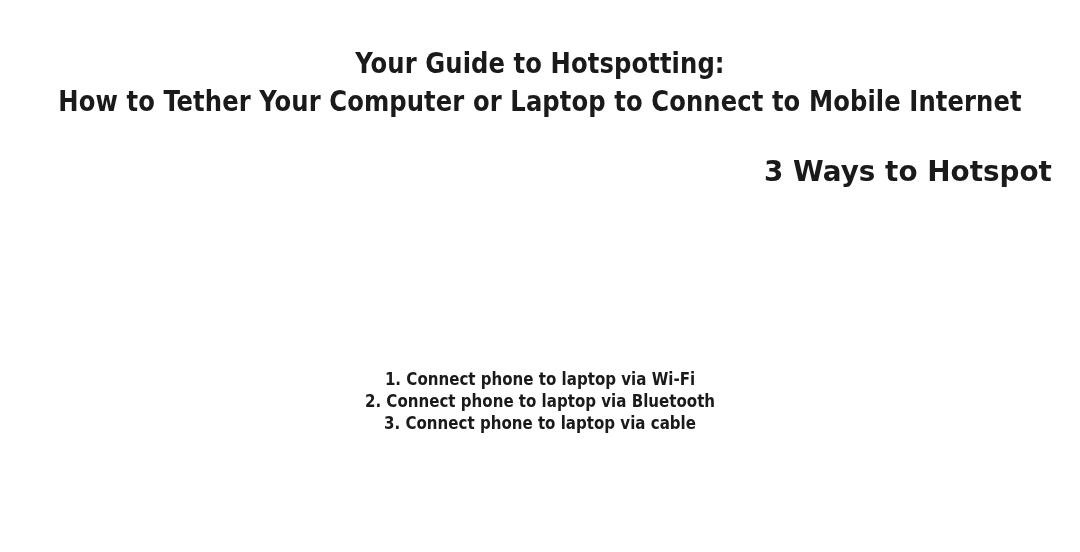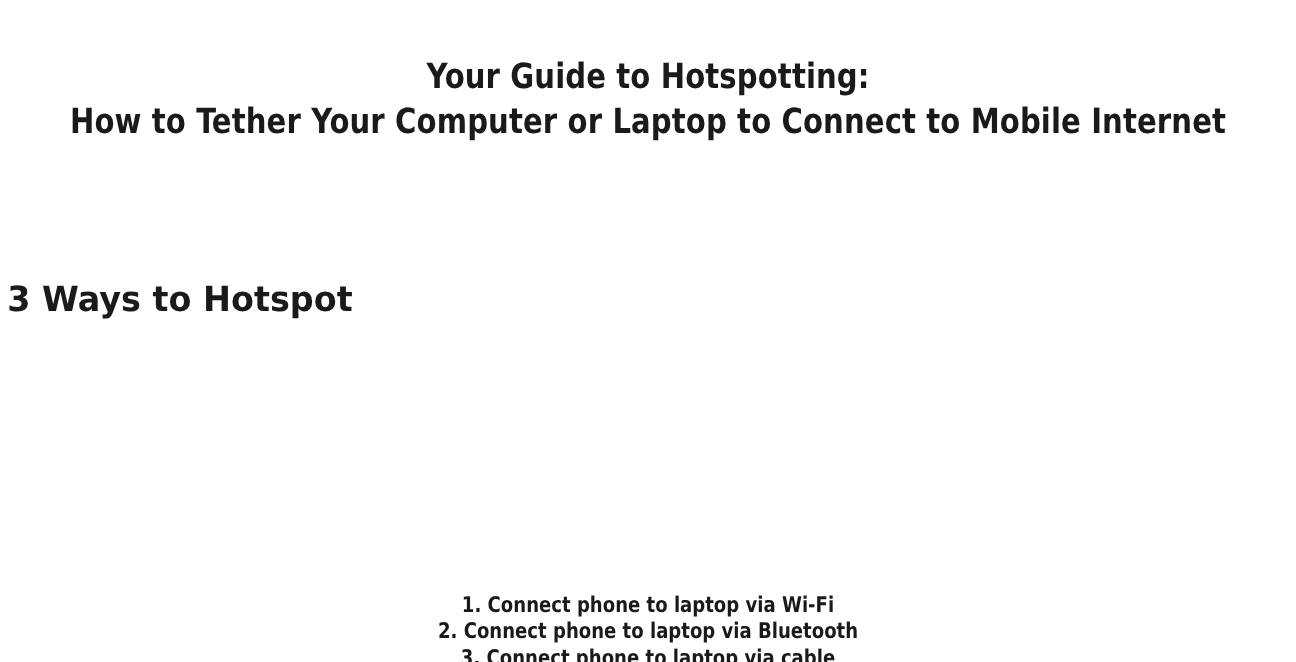--- a/index.html
+++ b/index.html
@@ -15,21 +15,20 @@
     overflow: hidden;
   }
 
   .infographic {
     position: relative;
     width: 1080px;
     height: 452px;
     background: #ffffff;
     display: flex;
     flex-direction: column;
-    gap: 24px;
   }
 
   
   .title-block {
     width: 100%;
     padding-top: 44px;
     text-align: center;
   }
   .title-line {
     display: block;
@@ -40,22 +39,22 @@
     letter-spacing: 0.1px;
     color: #1a1a1a;
     transform: scaleX(0.93);
     transform-origin: center center;
     white-space: nowrap;
   }
 
   
   .subtitle-block {
     width: 100%;
-    margin-top: 88px;
-    text-align: left;
+    margin-top: 34px;
+    text-align: right;
     padding-right: 22px;
     box-sizing: border-box;
   }
   .subtitle {
     display: inline-block;
     font-family: "DejaVu Sans", "Liberation Sans", sans-serif;
     font-weight: 700;
     font-size: 29px;
     line-height: 34px;
     color: #1a1a1a;

